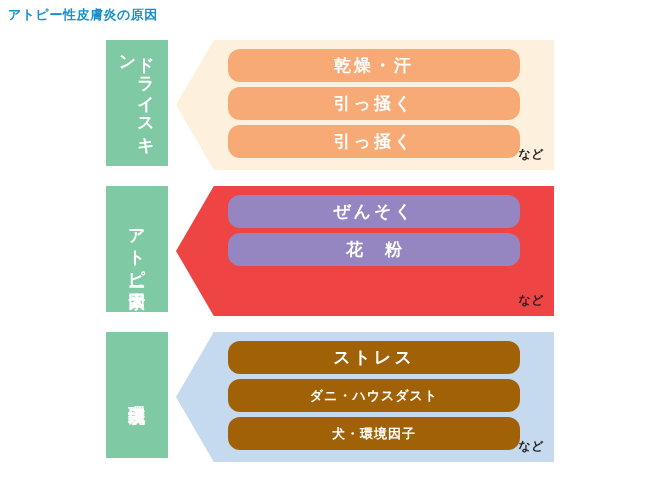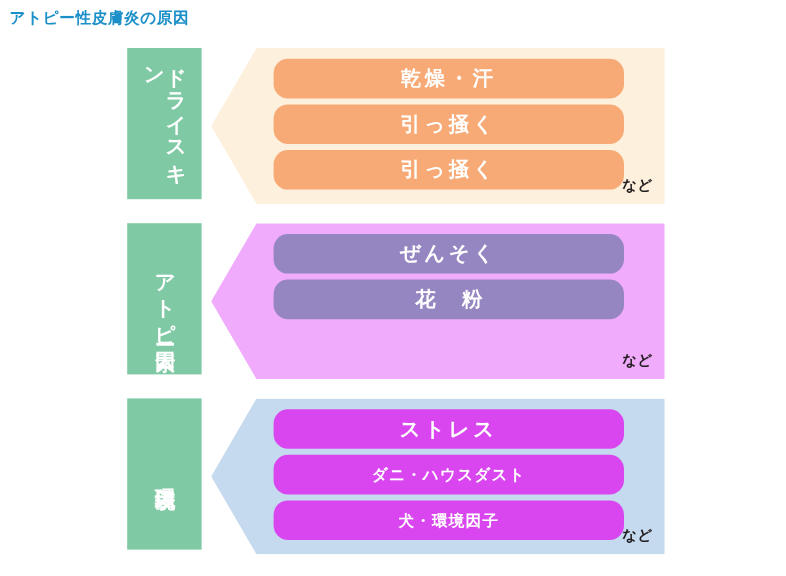--- a/index.html
+++ b/index.html
@@ -70,21 +70,21 @@
   
   .panel {
     position: absolute;
     left: 176px;
     top: 0px;
     width: 378px;
     height: 130px;
     clip-path: polygon(10% 0%, 100% 0%, 100% 100%, 10% 100%, 0% 50%);
   }
   .panel.p0 { background: #fdf0dc; }
-  .panel.p1 { background: #f0abfc; }
+  .panel.p1 { background: #ef4444; }
   .panel.p2 { background: #c5daef; }
 
   .bars {
     position: absolute;
     left: 52px;
     top: 9px;
     width: 292px;
   }
   .bar {
     height: 33px;
@@ -96,21 +96,21 @@
     font-size: 17px;
     font-weight: bold;
     letter-spacing: 3px;
     white-space: nowrap;
     box-sizing: border-box;
     border-radius: 12px;
   }
   .bar:last-child { margin-bottom: 12px; }
   .p0 .bar { background: #f7aa75; }
   .p1 .bar { background: #9585c0; }
-  .p2 .bar { background: #d946ef; }
+  .p2 .bar { background: #a16207; }
 
   .bar.wide { letter-spacing: 22px; text-indent: 22px; }
   .bar.tight { letter-spacing: 1px; font-size: 13px; }
 
   .etc {
     position: absolute;
     right: 10px;
     bottom: 7px;
     font-size: 12px;
     font-weight: bold;

